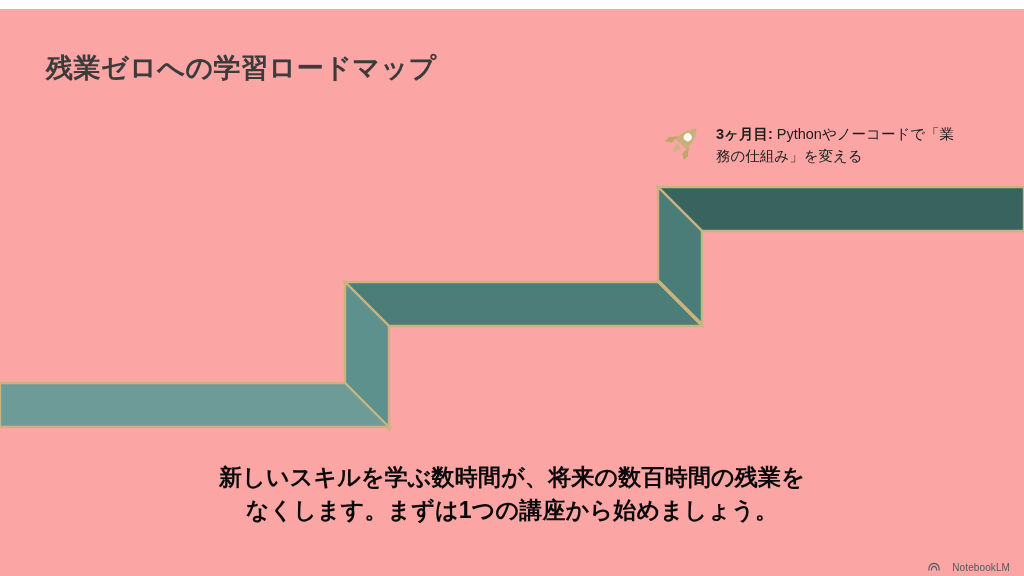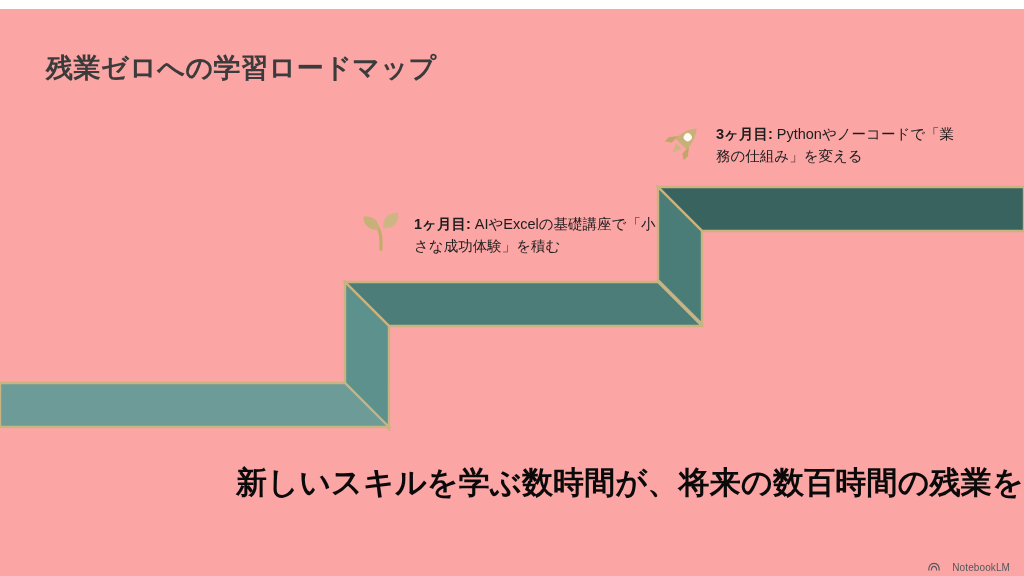--- a/index.html
+++ b/index.html
@@ -68,22 +68,22 @@
   .step-2 { left: 358px; top: 204px; }
   .step-3 { left: 660px; top: 114px; }
   .step-2 .step-text, .step-3 .step-text { max-width: 244px; }
 
   
   .conclusion {
     position: absolute;
     left: 0;
     right: 0;
     top: 452px;
-    text-align: right;
-    font-size: 31px;
+    text-align: center;
+    font-size: 23px;
     font-weight: bold;
     line-height: 1.42;
     color: #0a0a0a;
     letter-spacing: 0.2px;
   }
   .conclusion .line { display: block; }
 
   
   .watermark {
     position: absolute;
@@ -112,52 +112,41 @@
     <polygon points="658,178 702,222 702,315 658,271" fill="#4b7d78" stroke="#c9b481" stroke-width="2.4"></polygon>
 
     <polygon points="345,273 658,273 702,317 389,317" fill="#4c7d78" stroke="#c9b481" stroke-width="2.4"></polygon>
 
     <polygon points="345,273 389,317 389,420 345,376" fill="#5c918d" stroke="#c9b481" stroke-width="2.4"></polygon>
 
     <polygon points="0,374 345,374 389,418 0,418" fill="#6d9c98" stroke="#c9b481" stroke-width="2.4"></polygon>
   </svg>
 
 
-  <div class="step-label step-2">
-    <span class="step-icon">
-      <svg viewBox="0 0 48 48" width="46" height="46">
-        <path d="M24 42 C24 30 24 24 20 18" fill="none" stroke="#c4ac6b" stroke-width="3.4" stroke-linecap="round"></path>
-        <path d="M22 22 C10 22 5 15 6 8 C16 7 22 12 22 22 Z" fill="#c8b079"></path>
-        <path d="M26 20 C26 8 33 3 42 4 C43 15 36 21 26 20 Z" fill="#cdb684"></path>
-      </svg>
-    </span>
-    <span class="step-text">
-      <b>1ヶ月目: </b><span>AIやExcelの基礎講座</span><span>で「小さな成功体験」を積む</span>
-    </span>
-  </div>
 
   <div class="step-label step-3">
     <span class="step-icon">
       <svg viewBox="0 0 48 48" width="46" height="46">
         <g transform="rotate(45 24 24)">
           <path d="M24 4 C30 11 32 19 32 27 L16 27 C16 19 18 11 24 4 Z" fill="#c8b079"></path>
           <circle cx="24" cy="17" r="4.2" fill="#fdfbf4"></circle>
           <path d="M16 23 L10 31 L10 37 L16 33 Z" fill="#c0a768"></path>
           <path d="M32 23 L38 31 L38 37 L32 33 Z" fill="#c0a768"></path>
           <path d="M20 30 L24 40 L28 30 Z" fill="#cdb684"></path>
         </g>
       </svg>
     </span>
     <span class="step-text">
       <b>3ヶ月目: </b><span>Pythonやノーコード</span><span>で「業務の仕組み」を変える</span>
     </span>
   </div>
 
   <div class="conclusion">
     <span class="line">新しいスキルを学ぶ数時間が、将来の数百時間の残業を</span>
+    <span class="line">なくします。まずは1つの講座から始めましょう。</span>
   </div>
 
   <div class="watermark">
     <span>
       <svg viewBox="0 0 16 14" width="12" height="11">
         <path d="M1 11 C1 4.5 4 1.5 8 1.5 C12 1.5 15 4.5 15 11" fill="none" stroke="#55585c" stroke-width="1.7"></path>
         <path d="M4.5 11 C4.5 7 6 5.5 8 5.5 C10 5.5 11.5 7 11.5 11" fill="none" stroke="#55585c" stroke-width="1.5"></path>
       </svg>
     </span>
     <span>NotebookLM</span>

